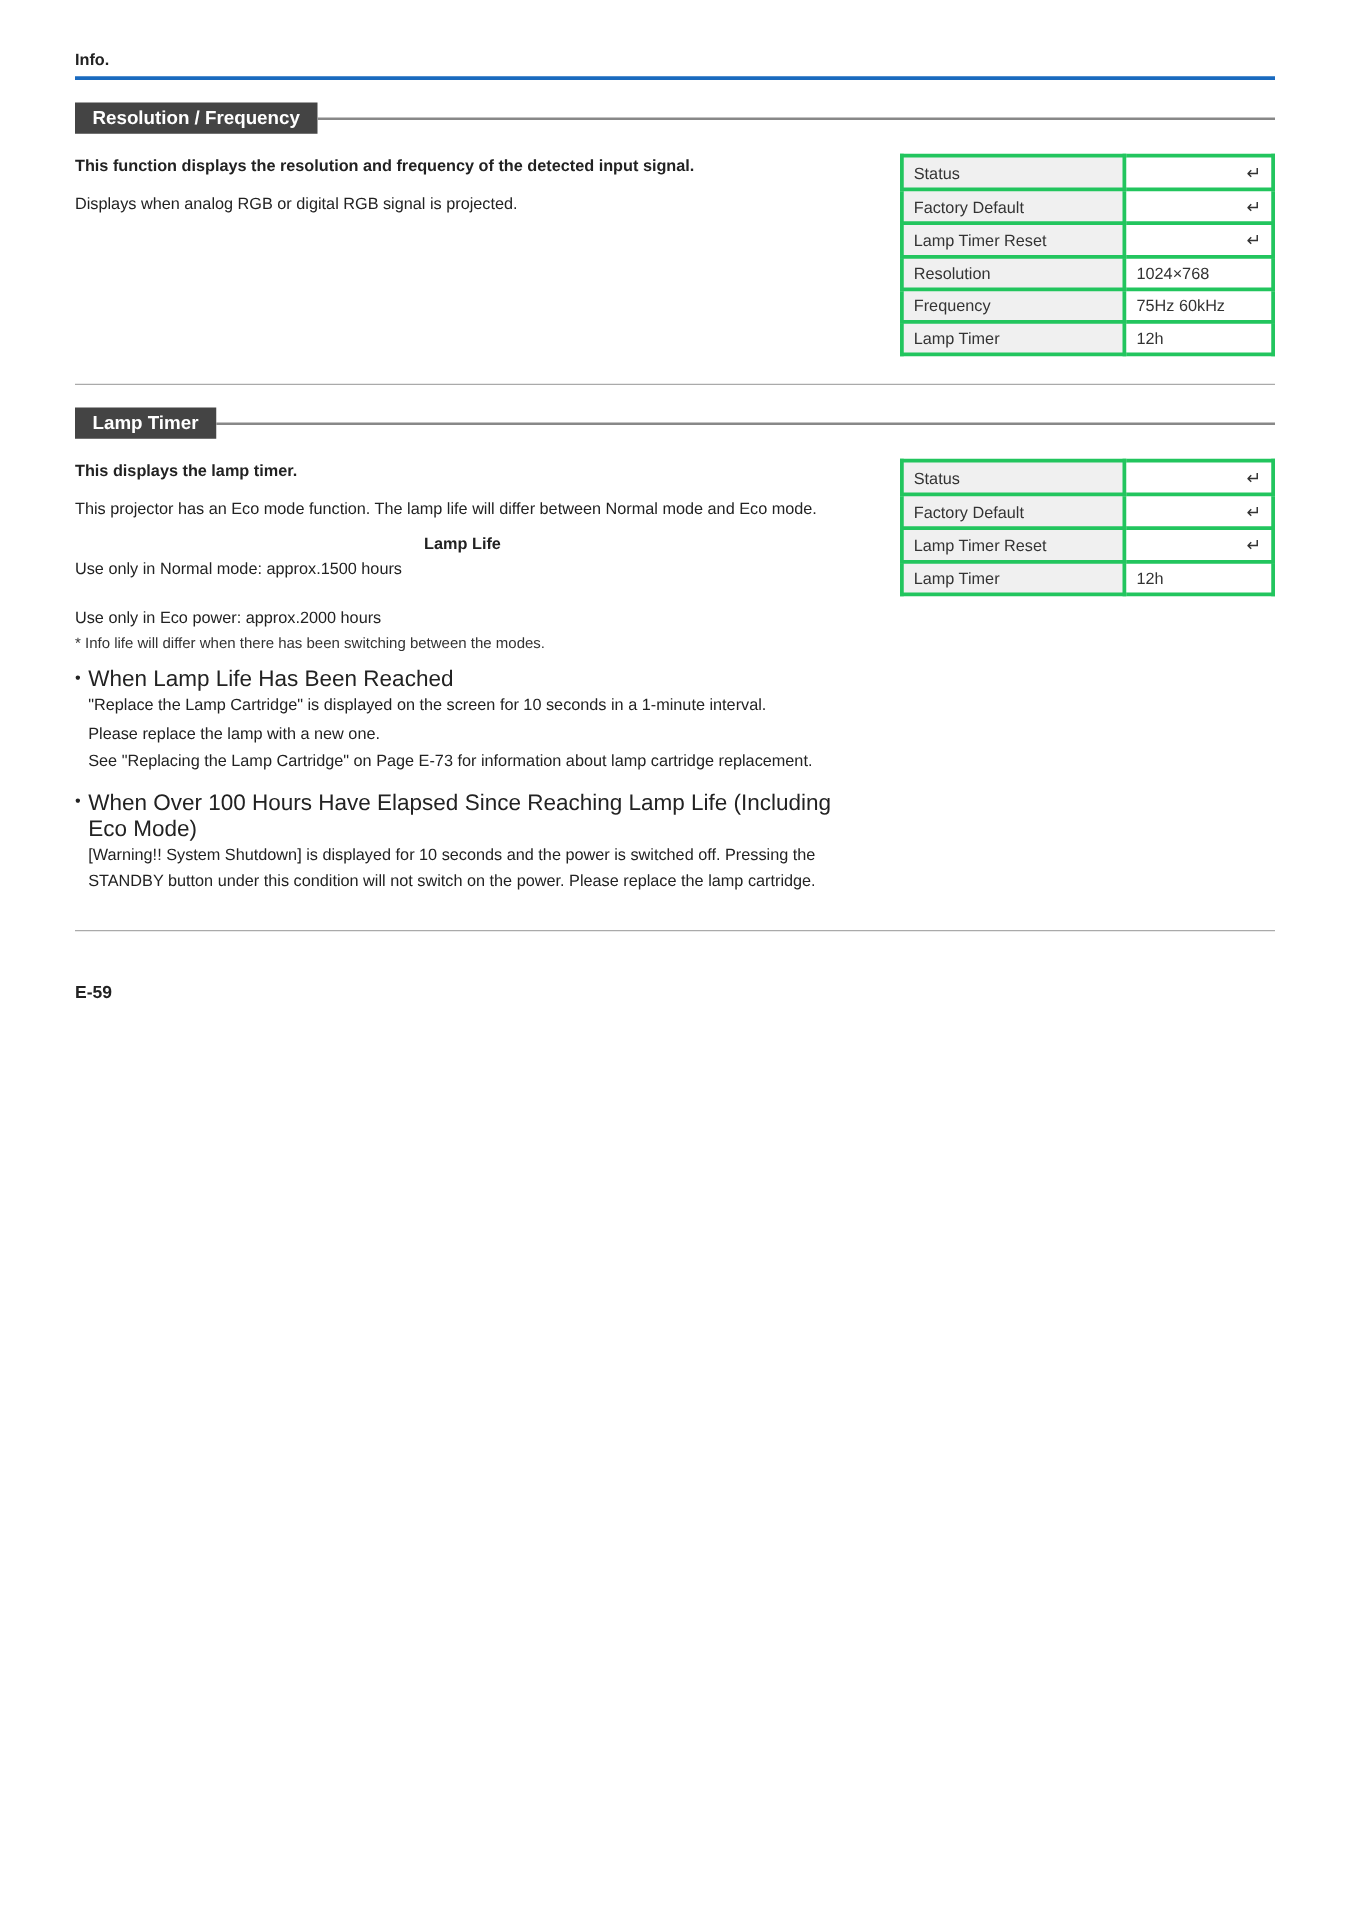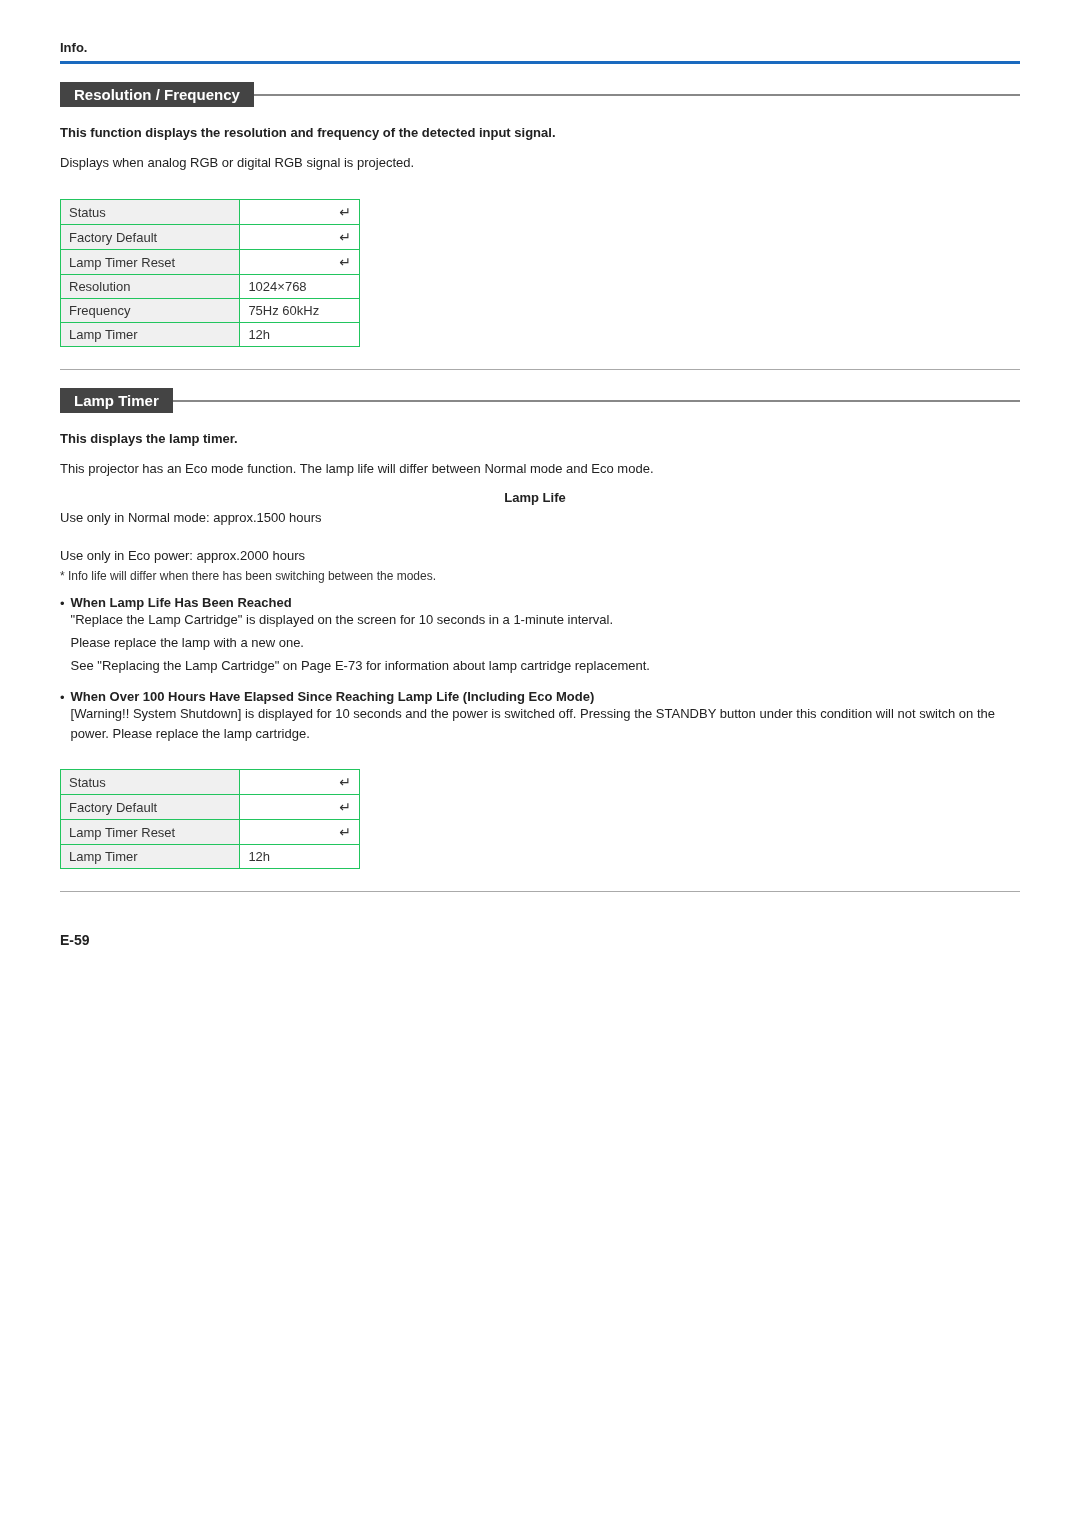--- a/index.html
+++ b/index.html
@@ -55,41 +55,40 @@
     .section-title-line {
       flex: 1;
       height: 2px;
       background: #888;
       margin-left: 0;
     }
 
     
     .section-body {
       display: flex;
-      gap: 18px;
+      gap: 30px;
       margin-bottom: 0;
-      flex-direction: column;
     }
     .section-left {
       flex: 1;
       padding-right: 10px;
     }
     .section-right {
       width: 300px;
       flex-shrink: 0;
     }
 
     
     .info-table {
       width: 100%;
       border-collapse: collapse;
       font-size: 13px;
     }
     .info-table td {
-      border: 1px solid #22c55e;
+      border: 3px solid #22c55e;
       padding: 4px 8px;
     }
     .info-table .td-label {
       background: #f0f0f0;
       color: #333;
       width: 60%;
     }
     .info-table .td-value {
       background: #fff;
       color: #333;
@@ -118,22 +117,22 @@
       margin-bottom: 8px;
     }
     .sub-bold {
       font-weight: bold;
       font-size: 13px;
       margin-top: 10px;
       margin-bottom: 3px;
       text-align: center;
     }
     .bullet-bold {
-      font-weight: bold;
-      font-size: 13px;
+      font-weight: normal;
+      font-size: 18px;
       margin-top: 14px;
       margin-bottom: 4px;
     }
     .bullet-item {
       display: flex;
       gap: 6px;
       margin-bottom: 4px;
     }
     .bullet-dot {
       margin-top: 1px;

